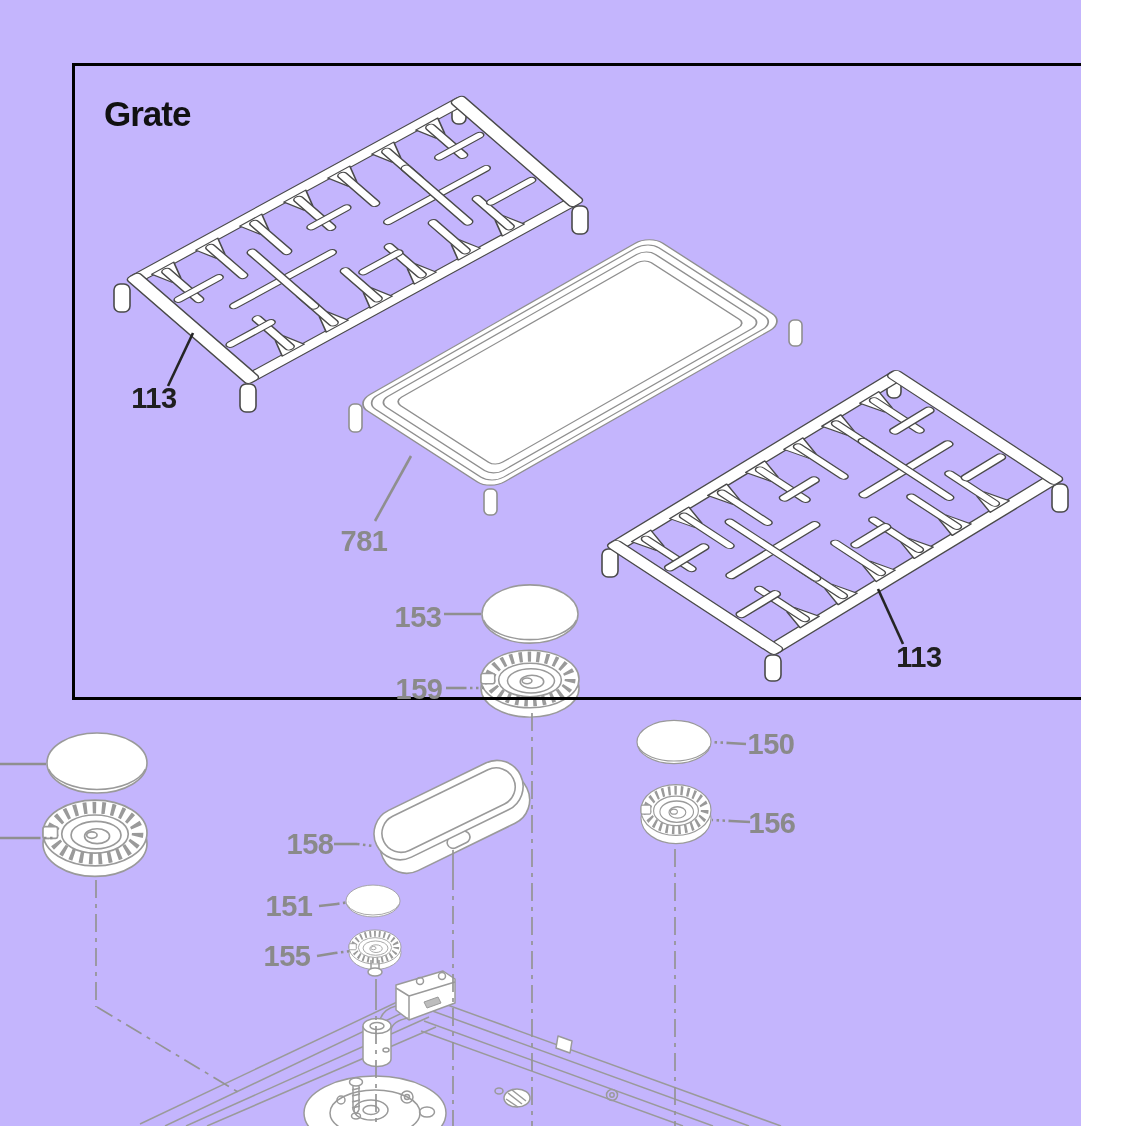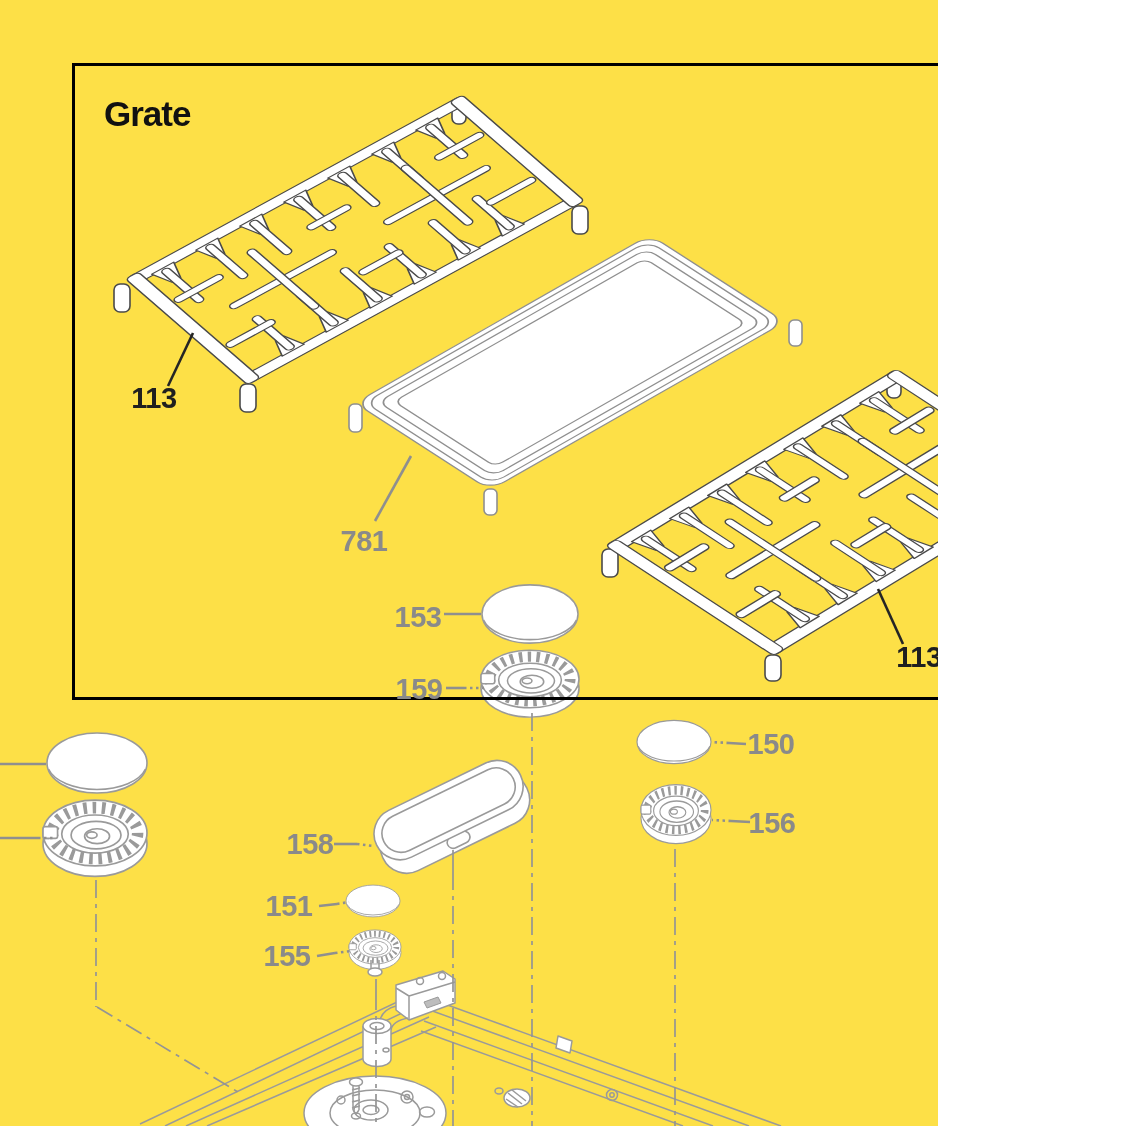--- a/index.html
+++ b/index.html
@@ -1,16 +1,16 @@
 <!DOCTYPE html>
 <html><head>
 <meta charset="utf-8">
 <style>
   html,body{margin:0;padding:0;background:#ffffff;}
-  .canvas{position:relative;width:938px;height:1126px;background:#fde047;overflow:hidden;
+  .canvas{position:relative;width:1081px;height:1126px;background:#c4b5fd;overflow:hidden;
           font-family:"Liberation Sans",sans-serif;}
   svg{display:block;}
   .ttl{font-family:"Liberation Sans",sans-serif;font-weight:bold;font-size:35px;letter-spacing:-1px;fill:#111111;}
   .lbl{font-family:"Liberation Sans",sans-serif;font-weight:bold;font-size:29px;letter-spacing:-0.5px;fill:#8a8a8a;text-anchor:middle;}
   .lbl-dark{fill:#1f1f1f;}
   .leader-g{stroke:#8f8f8f;stroke-width:2.6;fill:none;}
   .leader-b{stroke:#252525;stroke-width:2.6;fill:none;}
   .leader-dot{stroke:#8f8f8f;stroke-width:2.6;fill:none;stroke-dasharray:2.5 3.5;}
   .cline{stroke:#949494;stroke-width:1.7;fill:none;stroke-dasharray:18 6 4 6;}
   .cline-solid{stroke:#949494;stroke-width:1.7;fill:none;}

